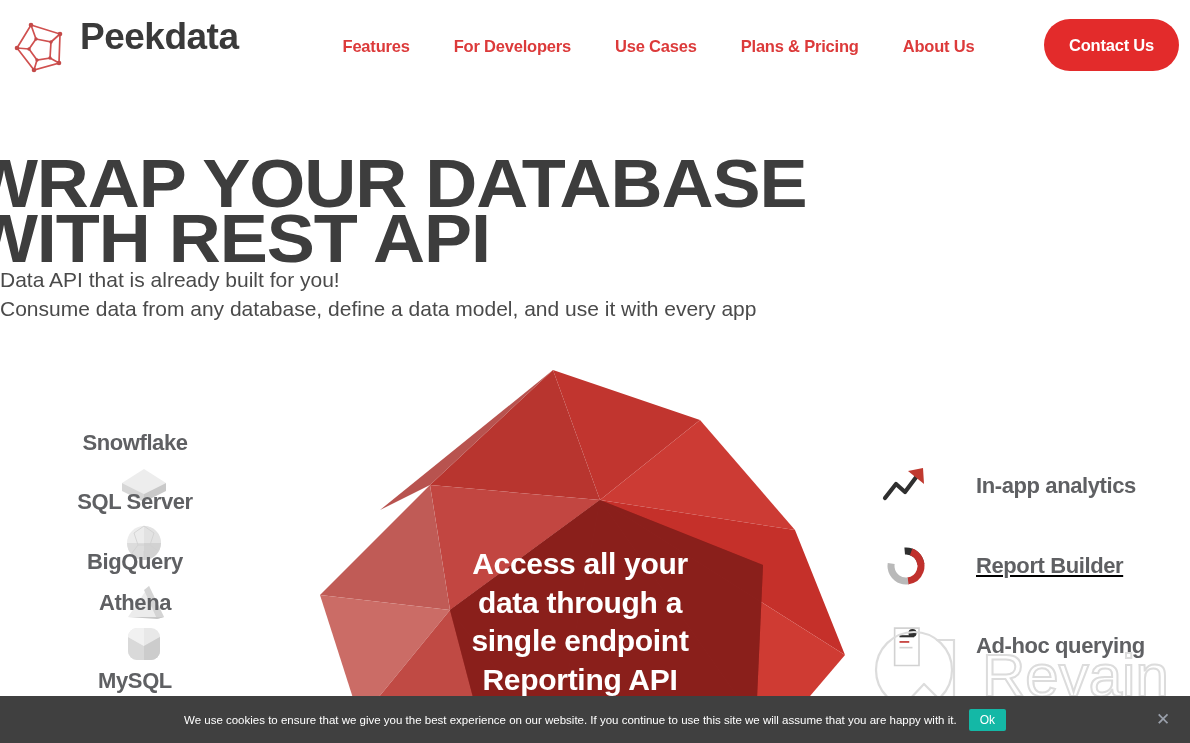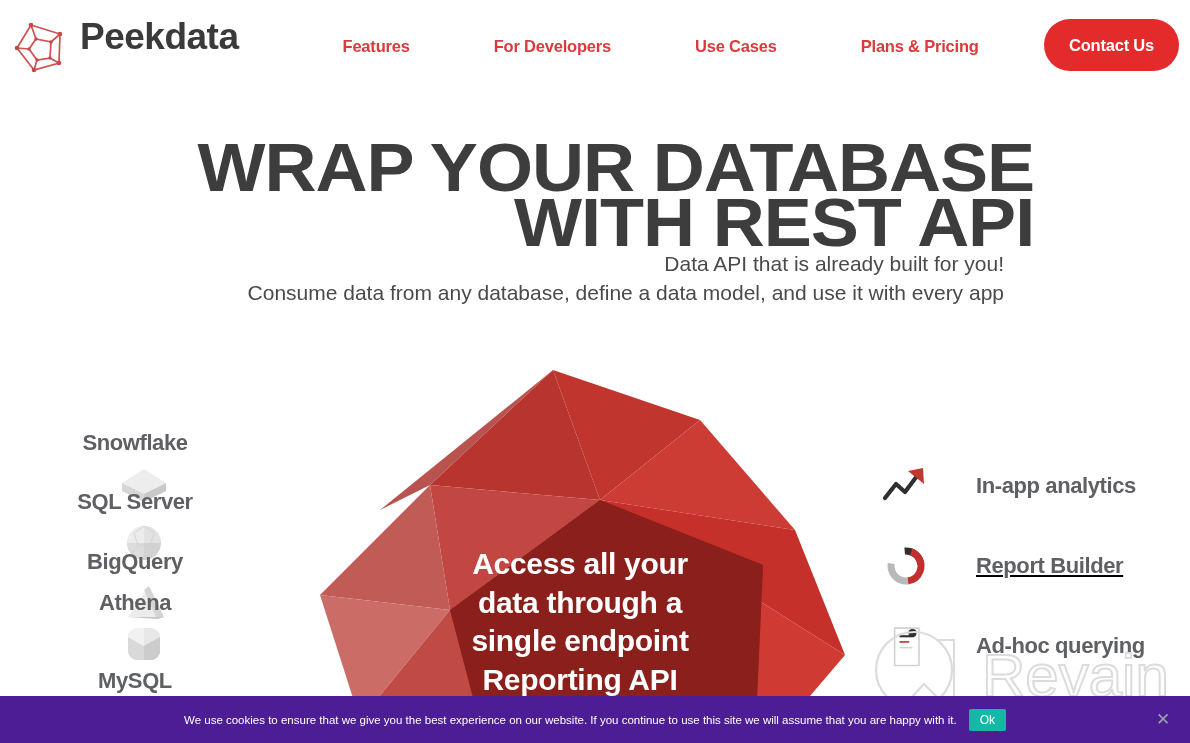--- a/index.html
+++ b/index.html
@@ -16,37 +16,37 @@
   .header {
     position: absolute; top: 0; left: 0; width: 1190px; height: 92px;
     display: flex; align-items: center; background: #fff; z-index: 30;
   }
   .brand { display: flex; align-items: flex-start; margin-left: 12px; }
   .logo-mark { width: 56px; height: 56px; flex: 0 0 56px; }
   .brand-name {
     font-size: 37px; font-weight: bold; color: #3a3a3a;
     letter-spacing: -0.5px; margin-left: 12px; line-height: 1;
   }
-  .nav { display: flex; margin-left: 104px; gap: 40px; }
+  .nav { display: flex; margin-left: 104px; }
   .nav-item {
     color: #dc3a3a; font-size: 16.5px; font-weight: bold;
     letter-spacing: -0.2px; cursor: pointer; white-space: nowrap;
   }
   .nav-item + .nav-item { margin-left: 44px; }
   .contact-btn {
     position: absolute; right: 11px; top: 19px;
     width: 135px; height: 52px; border-radius: 26px;
     background: #e32b2b; color: #ffffff; border: none;
     font-family: "Liberation Sans", sans-serif;
     font-size: 16.5px; font-weight: bold; letter-spacing: -0.2px;
     cursor: pointer; display: flex; align-items: center; justify-content: center;
   }
 
   
-  .hero { position: absolute; top: 140px; left: 0; width: 1004px; text-align: right; }
+  .hero { position: absolute; top: 156px; left: 0; width: 1004px; text-align: left; }
   .hero-title {
     color: #3d3d3d; font-weight: bold; font-size: 68px; line-height: 55px;
     letter-spacing: -1px; transform: scaleX(1.06); transform-origin: center;
   }
   .hero-title .l2 { display: block; margin-top: 0; }
   .hero-sub1 {
     color: #4a4a4a; font-size: 21px; line-height: 28px; font-weight: normal;
   }
   .hero-sub2 {
     margin-top: 1px; color: #4a4a4a; font-size: 21px; line-height: 28px; font-weight: normal;
@@ -82,21 +82,21 @@
 
   
   .watermark {
     position: absolute; left: 862px; top: 618px; width: 330px; height: 110px;
     pointer-events: none; z-index: 20;
   }
 
   
   .cookie-bar {
     position: absolute; left: 0; bottom: 0; width: 1190px; height: 47px;
-    background: #4c1d95; display: flex; align-items: center; justify-content: center; z-index: 60;
+    background: #404040; display: flex; align-items: center; justify-content: center; z-index: 60;
   }
   .cookie-text { color: #ffffff; font-size: 11.5px; line-height: 14px; letter-spacing: 0; }
   .cookie-ok {
     margin-left: 12px; background: #14b8a6; color: #ffffff; border: none;
     font-family: "Liberation Sans", sans-serif;
     font-size: 12px; padding: 4px 11px; border-radius: 2px; cursor: pointer;
   }
   .cookie-close {
     position: absolute; right: 18px; top: 50%; transform: translateY(-50%);
     color: #9aa0ab; font-size: 17px; line-height: 1; cursor: pointer;

